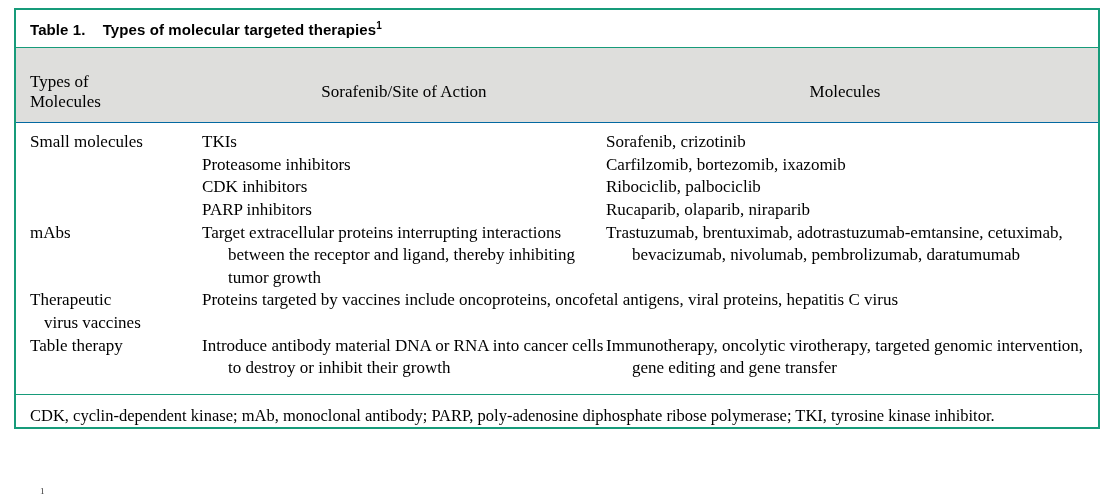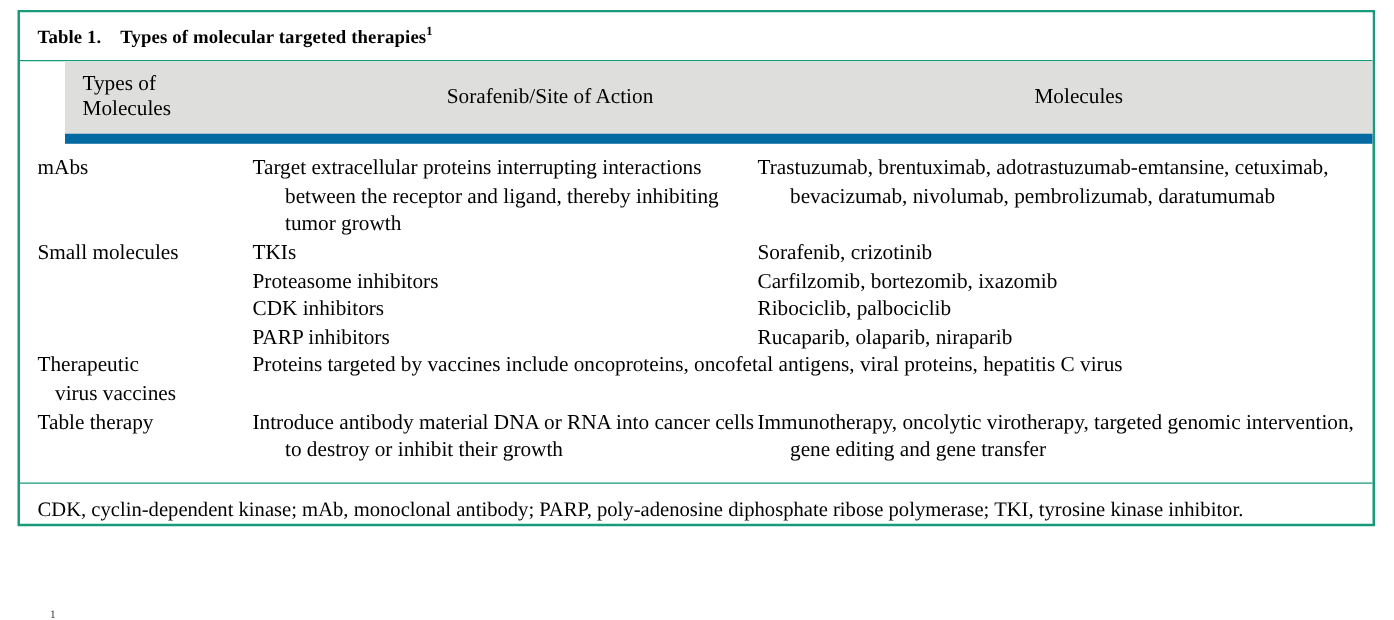--- a/index.html
+++ b/index.html
@@ -24,38 +24,37 @@
     position: absolute;
     left: 14px;
     top: 8px;
     width: 1086px;
     border: 2px solid #179b7a;
     background: #ffffff;
     box-sizing: border-box;
   }
   .caption {
     padding: 10px 22px 9px 14px;
-    font-family: Liberation Serif, serif;
+    font-family: Liberation Sans, sans-serif;
     font-size: 15px;
     font-weight: bold;
     letter-spacing: 0.1px;
     border-bottom: 1px solid #179b7a;
     background: #ffffff;
   }
   .caption .sup {
     font-size: 10px;
     vertical-align: super;
     font-weight: bold;
   }
   .thead {
     display: flex;
     background: #dededc;
-    border-bottom: 8px solid #0369a1;
-    padding: 8px 0 10px 0;
-    margin-left: 36px;
+    border-bottom: 1px solid #0369a1;
+    padding: 24px 0 10px 0;
   }
   .col-1 { width: 186px; padding-left: 14px; box-sizing: border-box; }
   .col-2 { width: 404px; box-sizing: border-box; }
   .col-3 { flex: 1; box-sizing: border-box; padding-right: 14px; }
 
   .thead .col-1 {
     font-size: 17px;
     line-height: 1.18;
   }
   .thead .col-2, .thead .col-3 {
@@ -116,42 +115,42 @@
         <div>Types of</div>
         <div>Molecules</div>
       </div>
       <div class="col-2">Sorafenib/Site of Action</div>
       <div class="col-3">Molecules</div>
     </div>
 
     <div class="tbody">
 
       <div class="row">
-        <div class="col-1">mAbs</div>
-        <div class="col-2 cellblock">
-          <div class="hang">Target extracellular proteins interrupting interactions between the receptor and ligand, thereby inhibiting tumor growth</div>
-        </div>
-        <div class="col-3 cellblock">
-          <div class="hang">Trastuzumab, brentuximab, adotrastuzumab-emtansine, cetuximab, bevacizumab, nivolumab, pembrolizumab, daratumumab</div>
-        </div>
-      </div>
-
-      <div class="row">
         <div class="col-1">Small molecules</div>
         <div class="col-2 cellblock">
           <div>TKIs</div>
           <div>Proteasome inhibitors</div>
           <div>CDK inhibitors</div>
           <div>PARP inhibitors</div>
         </div>
         <div class="col-3 cellblock">
           <div>Sorafenib, crizotinib</div>
           <div>Carfilzomib, bortezomib, ixazomib</div>
           <div>Ribociclib, palbociclib</div>
           <div>Rucaparib, olaparib, niraparib</div>
+        </div>
+      </div>
+
+      <div class="row">
+        <div class="col-1">mAbs</div>
+        <div class="col-2 cellblock">
+          <div class="hang">Target extracellular proteins interrupting interactions between the receptor and ligand, thereby inhibiting tumor growth</div>
+        </div>
+        <div class="col-3 cellblock">
+          <div class="hang">Trastuzumab, brentuximab, adotrastuzumab-emtansine, cetuximab, bevacizumab, nivolumab, pembrolizumab, daratumumab</div>
         </div>
       </div>
 
       <div class="row">
         <div class="col-1">
           <div>Therapeutic</div>
           <div style="padding-left:14px;">virus vaccines</div>
         </div>
         <div class="col-3 cellblock">
           <div class="hang">Proteins targeted by vaccines include oncoproteins, oncofetal antigens, viral proteins, hepatitis C virus</div>

